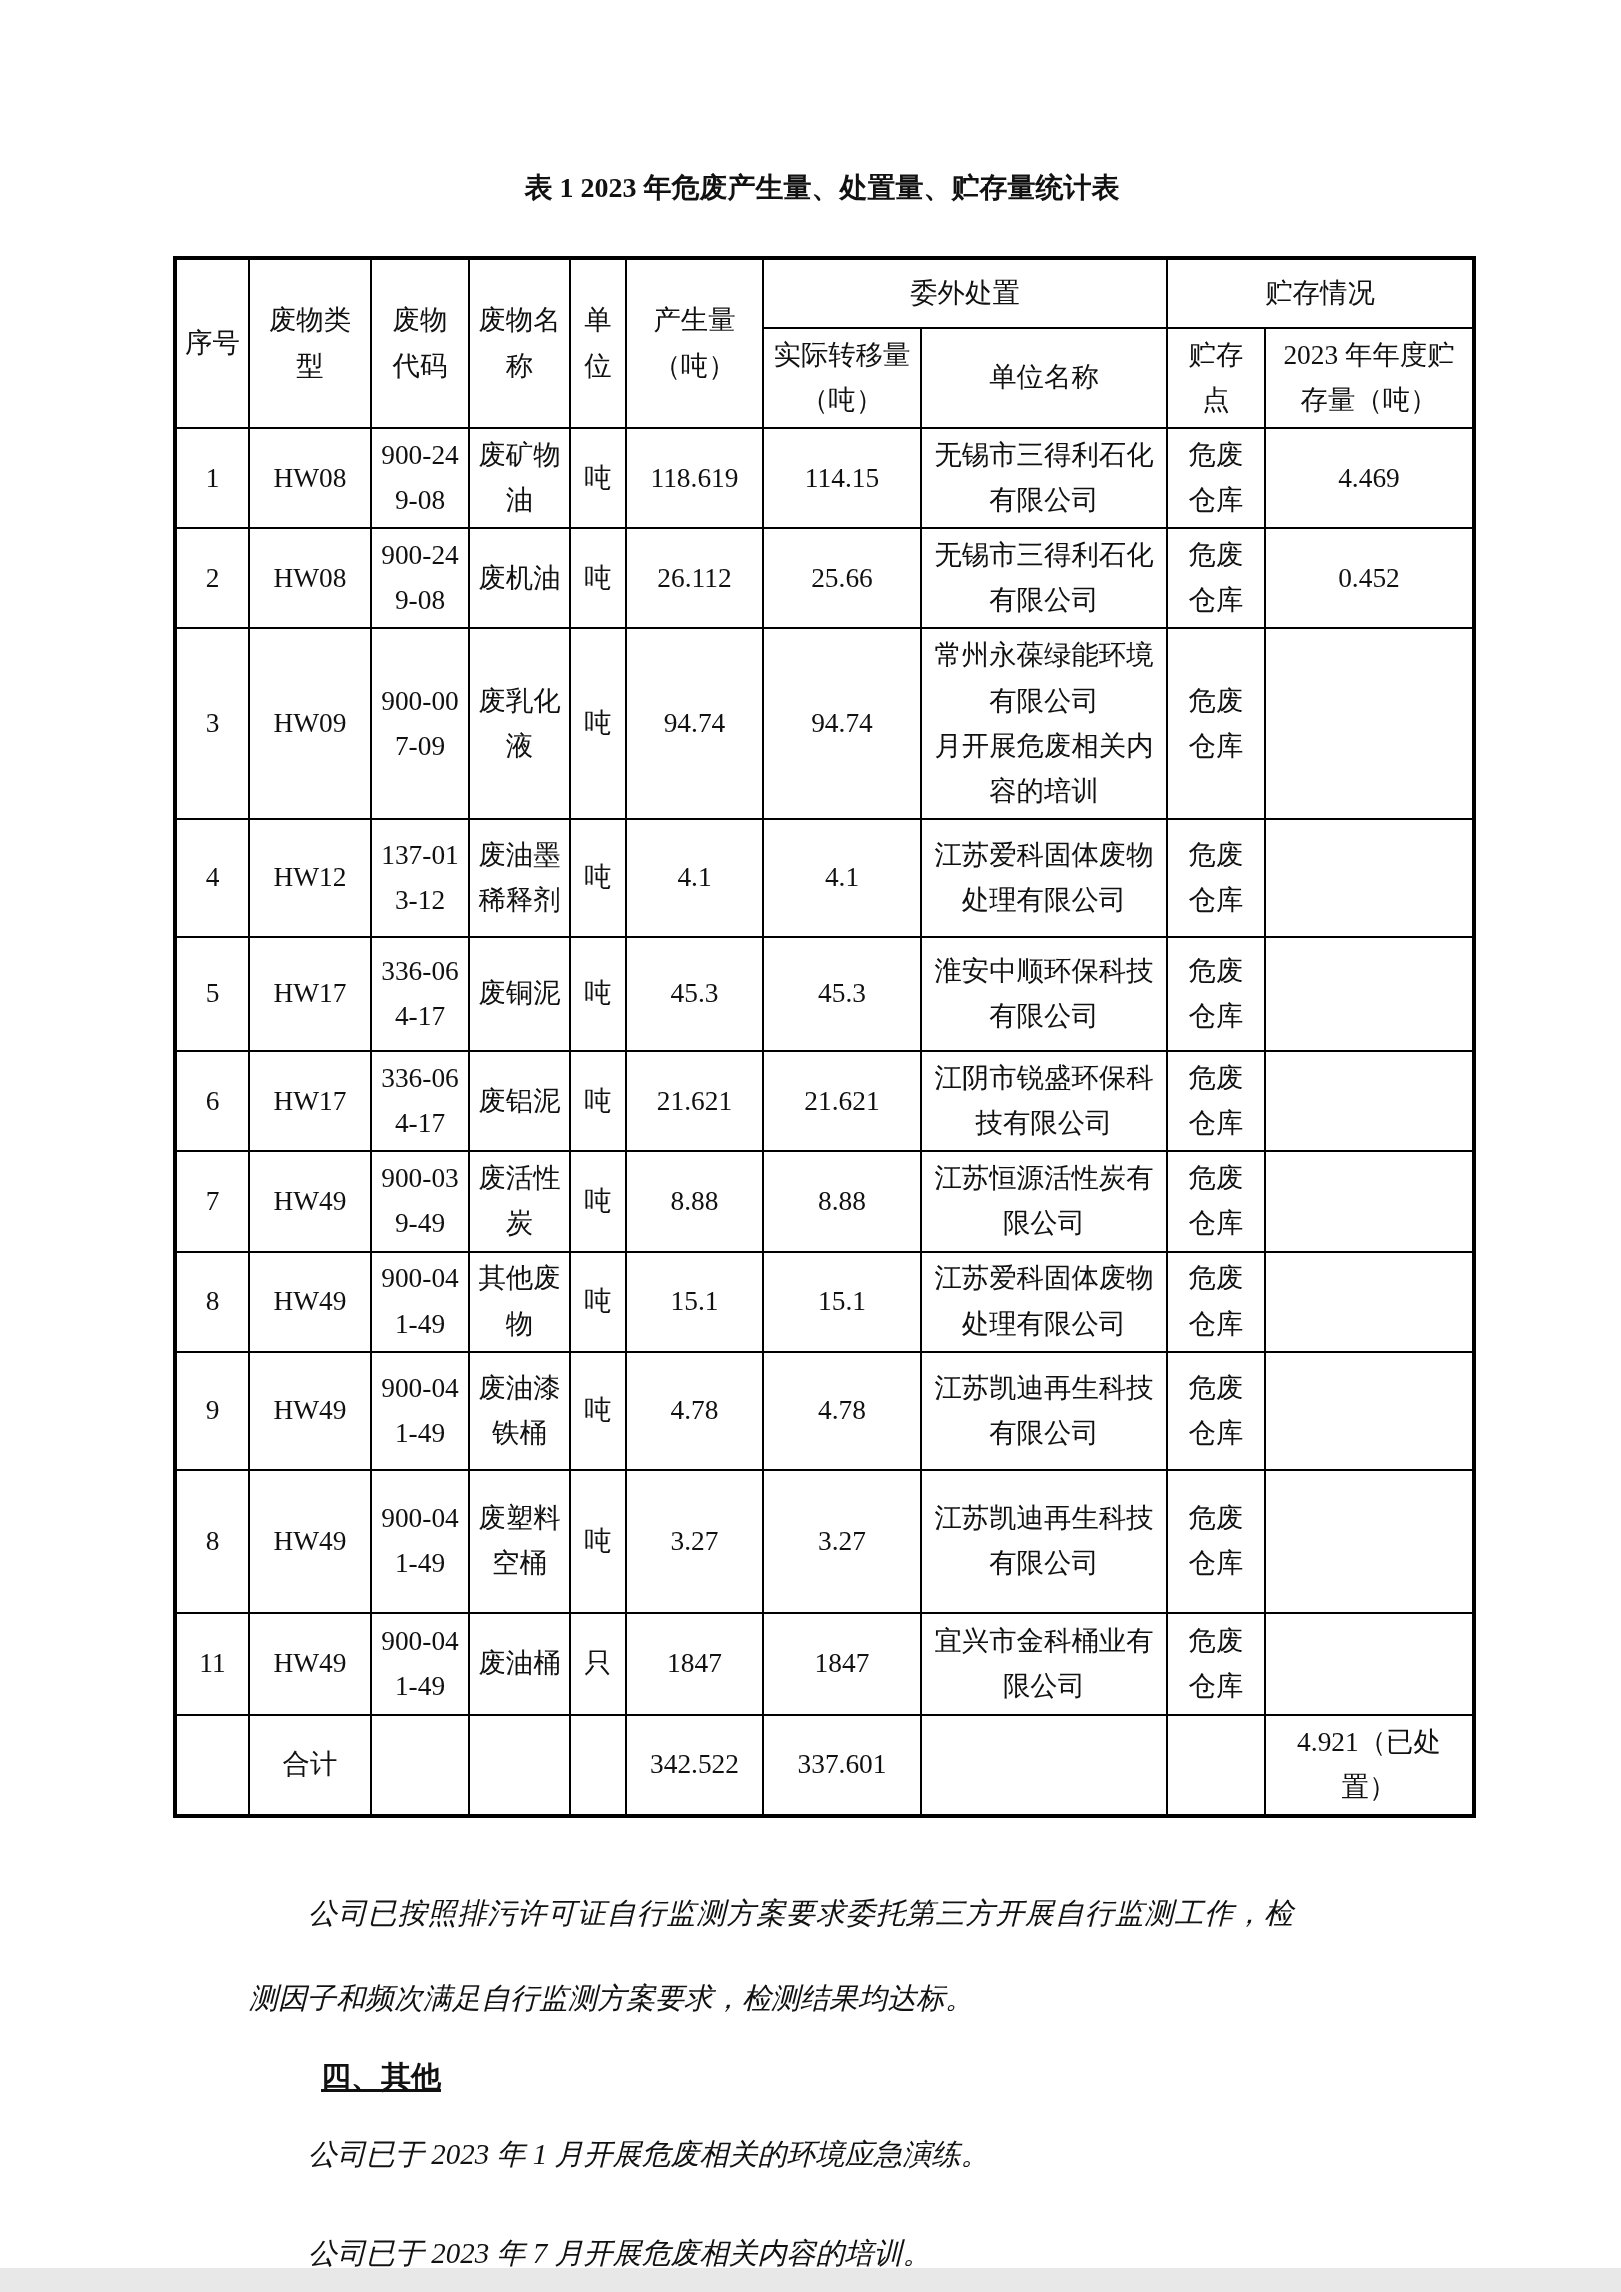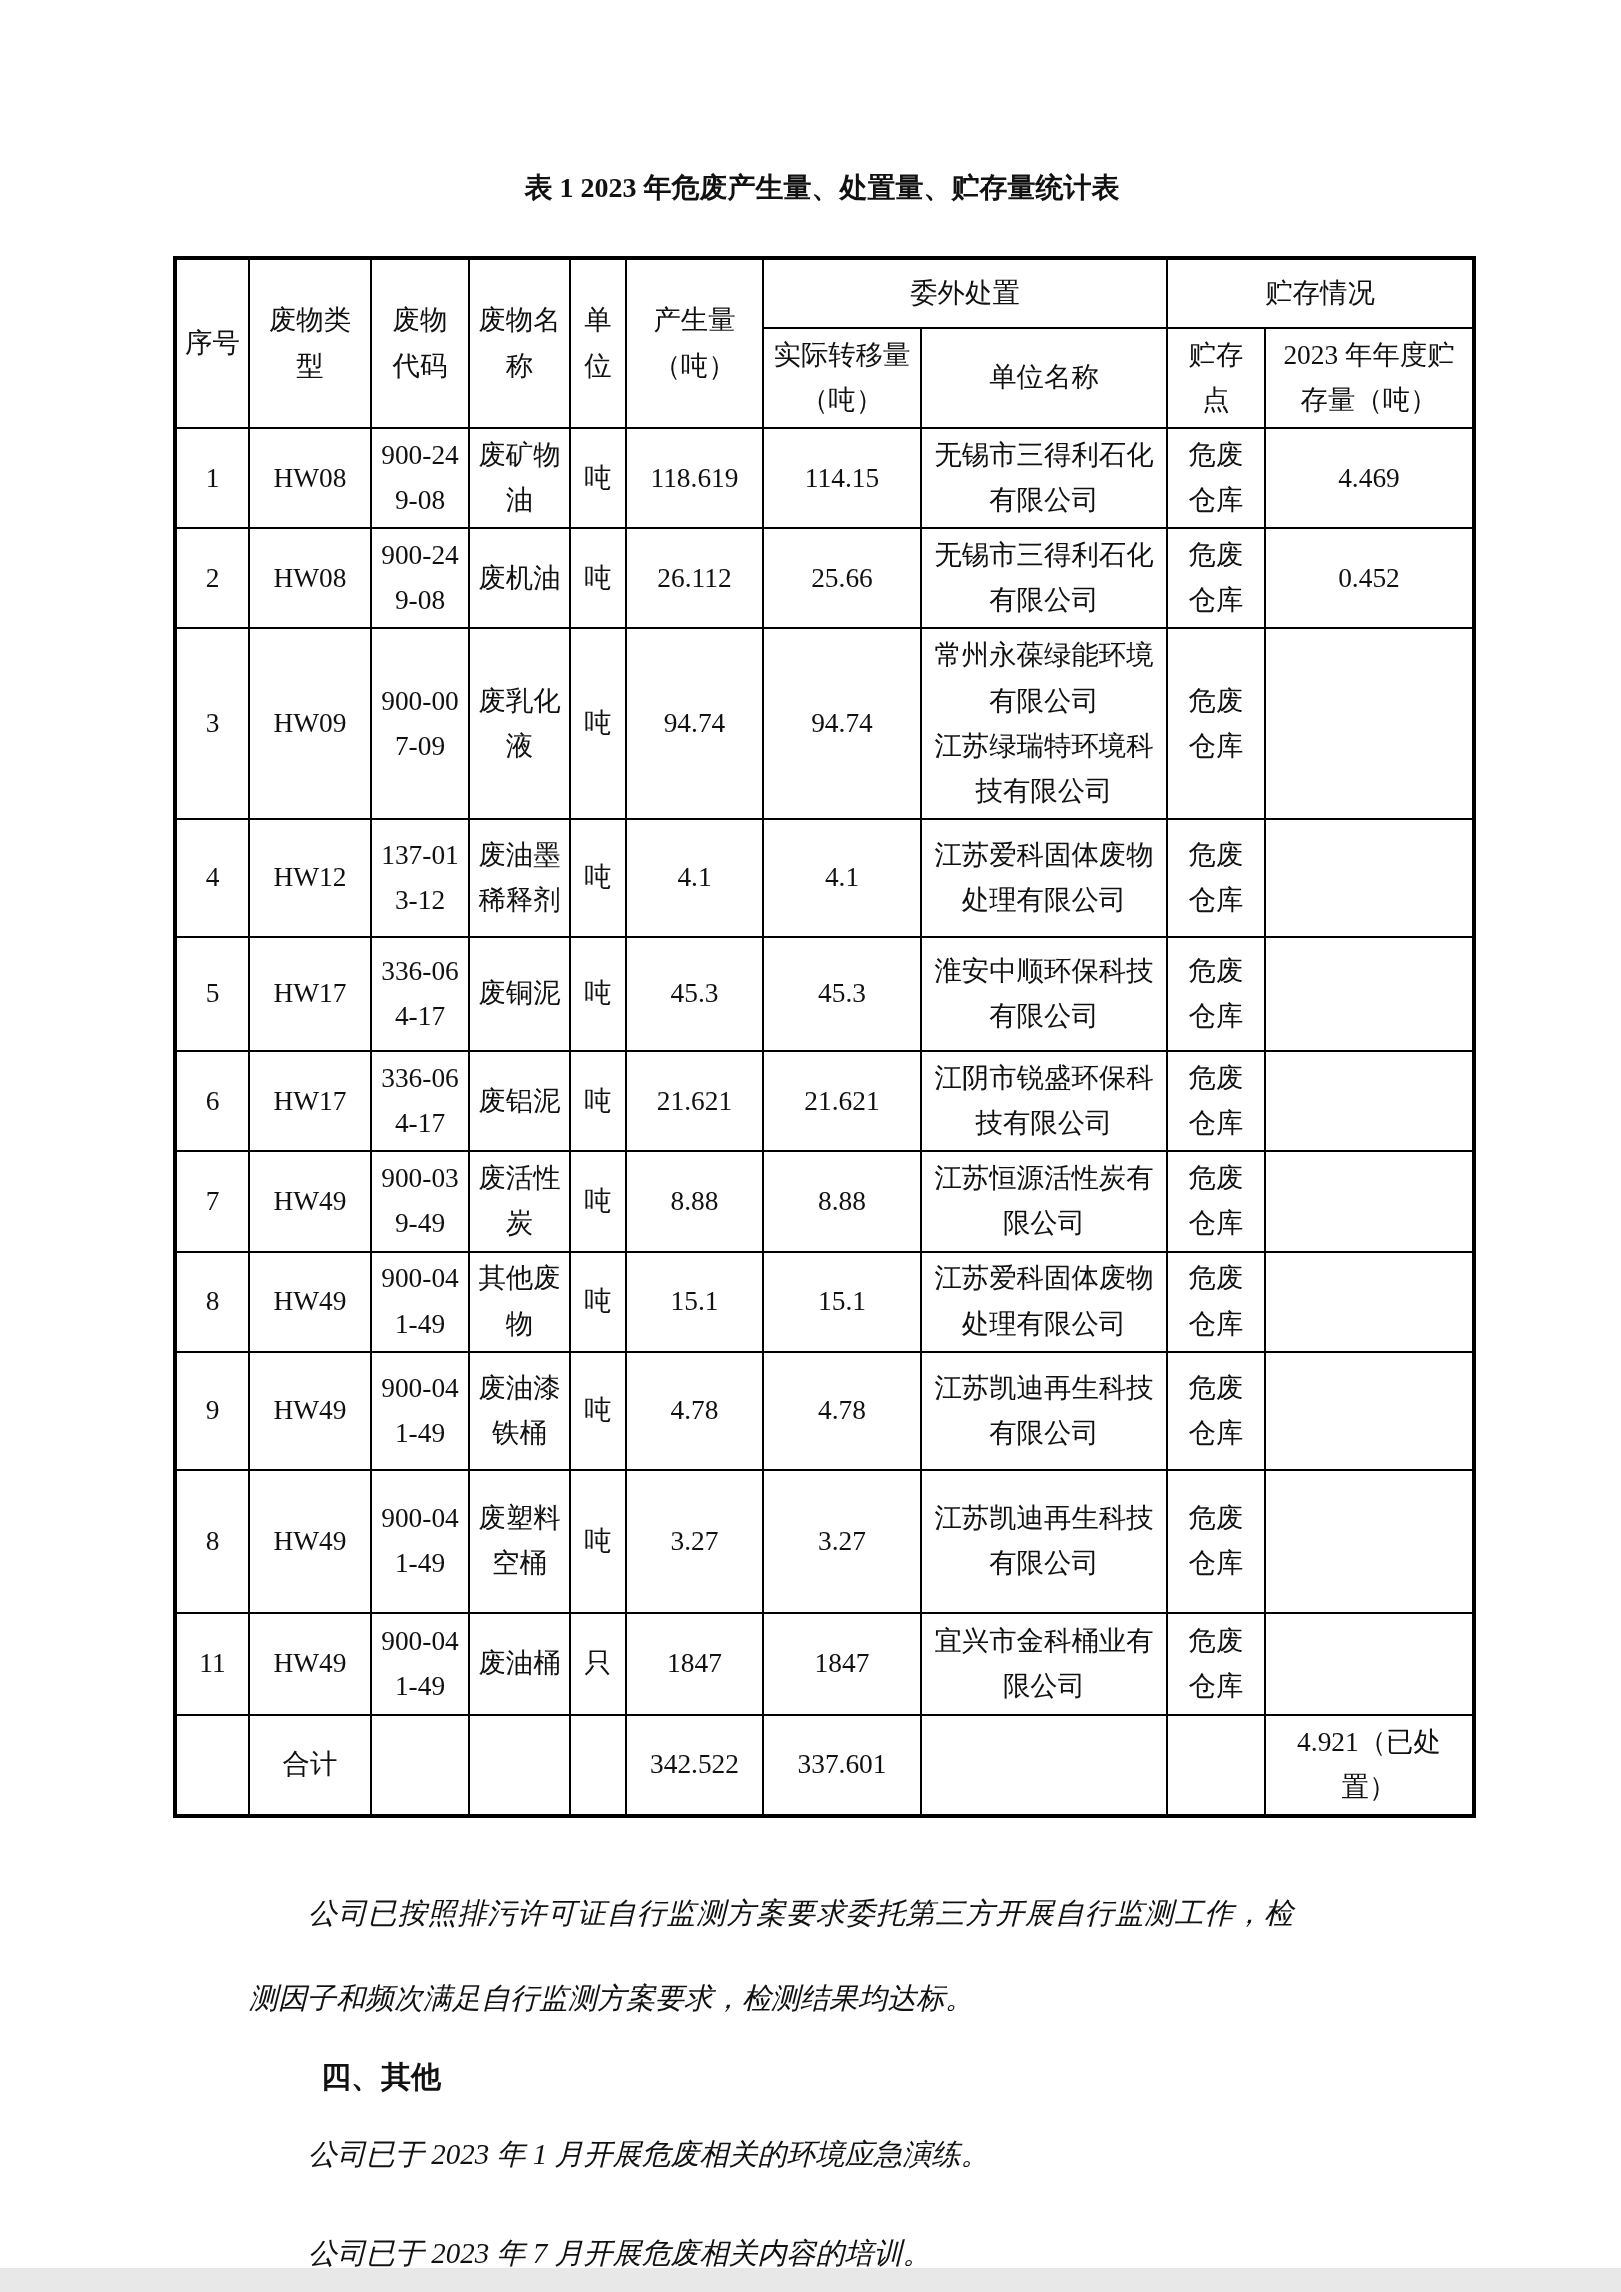--- a/index.html
+++ b/index.html
@@ -68,21 +68,21 @@
     margin-left:76px;
     width:1142px;
     margin-top:53px;
   }
   h3.sec{
     margin:0 0 0 72px;
     font-size:30px;
     font-weight:bold;
     line-height:1.45;
   }
-  h3.sec.sec4{margin-top:13.7px;}
+  h3.sec.sec4{margin-top:13.7px;text-decoration:underline;}
   p.body-para{
     margin:5.9px 0 0 0;
     width:1044px;
     font-size:29px;
     line-height:85px;
     text-indent:59px;
     text-align:justify;
     font-style:italic;
   }
   p.body-para.single{margin-top:13.7px;}
@@ -158,21 +158,21 @@
           <tr>
             <td class="c-idx">3</td>
             <td class="c-type">HW09</td>
             <td class="c-code">900-007-09</td>
             <td class="c-name">废乳化液</td>
             <td class="c-unit">吨</td>
             <td class="c-gen">94.74</td>
             <td class="c-trans">94.74</td>
             <td class="c-company">
               <span class="company-line">常州永葆绿能环境有限公司</span>
-              <span class="company-line">江苏绿瑞特环境科技有限公司</span>
+              <span class="company-line">月开展危废相关内容的培训</span>
             </td>
             <td class="c-storepoint">危废仓库</td>
             <td class="c-storeamt"></td>
           </tr>
           <tr>
             <td class="c-idx">4</td>
             <td class="c-type">HW12</td>
             <td class="c-code">137-013-12</td>
             <td class="c-name">废油墨稀释剂</td>
             <td class="c-unit">吨</td>

